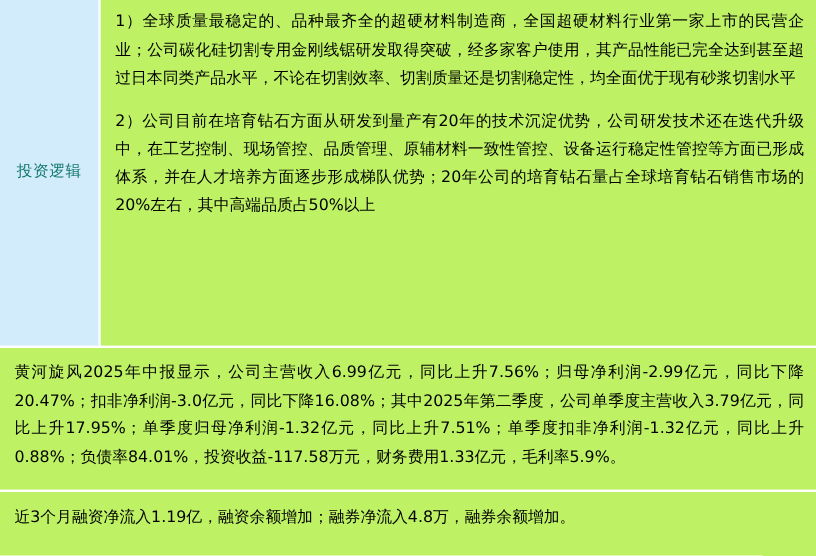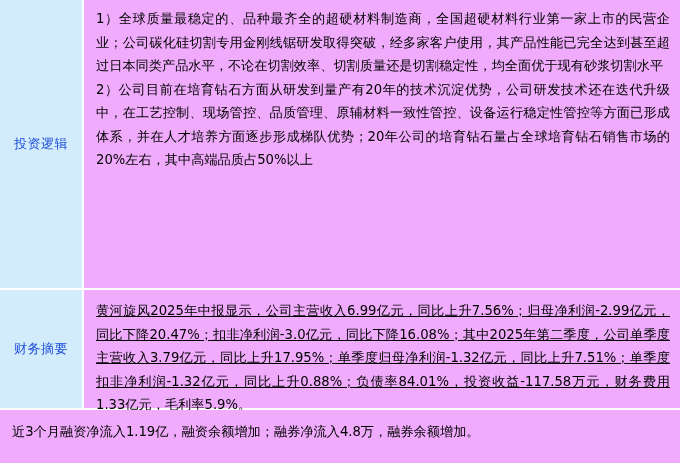--- a/index.html
+++ b/index.html
@@ -26,56 +26,55 @@
     align-items: stretch;
     border-bottom: 2px solid #ffffff;
   }
   .row:last-child {
     border-bottom: none;
   }
   .label-cell {
     width: 84px;
     min-width: 84px;
     background: #d3ecfb;
-    color: #1d4ed8;
+    color: #0f766e;
     font-size: 13px;
     letter-spacing: 0.5px;
     display: flex;
     align-items: center;
     justify-content: center;
     box-sizing: border-box;
     border-right: 2px solid #ffffff;
     text-align: center;
     line-height: 1.4;
   }
   .content-cell {
     flex: 1;
-    background: #f0abfc;
+    background: #bef264;
     box-sizing: border-box;
     padding: 8px 10px 8px 12px;
     color: #000000;
     font-size: 13.2px;
     line-height: 1.78;
     text-align: justify;
   }
   .para {
     margin: 0;
     text-indent: 0;
   }
   .para + .para {
-    margin-top: 0;
+    margin-top: 12px;
   }
   .row-logic .content-cell {
     padding-top: 7px;
     padding-bottom: 6px;
   }
   .row-finance .content-cell {
     padding-top: 9px;
     padding-bottom: 9px;
-    text-decoration: underline;
   }
   .row-margin .content-cell {
     padding-top: 10px;
     padding-bottom: 6px;
   }
   .row-logic { height: 288px; }
   .row-finance { height: 118px; }
   .row-margin { flex: 1; }
 </style>
 </head>
@@ -85,21 +84,20 @@
 
   <div class="row row-logic">
     <div class="label-cell">投资逻辑</div>
     <div class="content-cell">
       <p class="para">1）全球质量最稳定的、品种最齐全的超硬材料制造商，全国超硬材料行业第一家上市的民营企业；公司碳化硅切割专用金刚线锯研发取得突破，经多家客户使用，其产品性能已完全达到甚至超过日本同类产品水平，不论在切割效率、切割质量还是切割稳定性，均全面优于现有砂浆切割水平</p>
       <p class="para">2）公司目前在培育钻石方面从研发到量产有20年的技术沉淀优势，公司研发技术还在迭代升级中，在工艺控制、现场管控、品质管理、原辅材料一致性管控、设备运行稳定性管控等方面已形成体系，并在人才培养方面逐步形成梯队优势；20年公司的培育钻石量占全球培育钻石销售市场的20%左右，其中高端品质占50%以上</p>
     </div>
   </div>
 
   <div class="row row-finance">
-    <div class="label-cell">财务摘要</div>
     <div class="content-cell">
       <p class="para">黄河旋风2025年中报显示，公司主营收入6.99亿元，同比上升7.56%；归母净利润-2.99亿元，同比下降20.47%；扣非净利润-3.0亿元，同比下降16.08%；其中2025年第二季度，公司单季度主营收入3.79亿元，同比上升17.95%；单季度归母净利润-1.32亿元，同比上升7.51%；单季度扣非净利润-1.32亿元，同比上升0.88%；负债率84.01%，投资收益-117.58万元，财务费用1.33亿元，毛利率5.9%。</p>
     </div>
   </div>
 
   <div class="row row-margin">
     <div class="content-cell">
       <p class="para">近3个月融资净流入1.19亿，融资余额增加；融券净流入4.8万，融券余额增加。</p>
     </div>
   </div>

